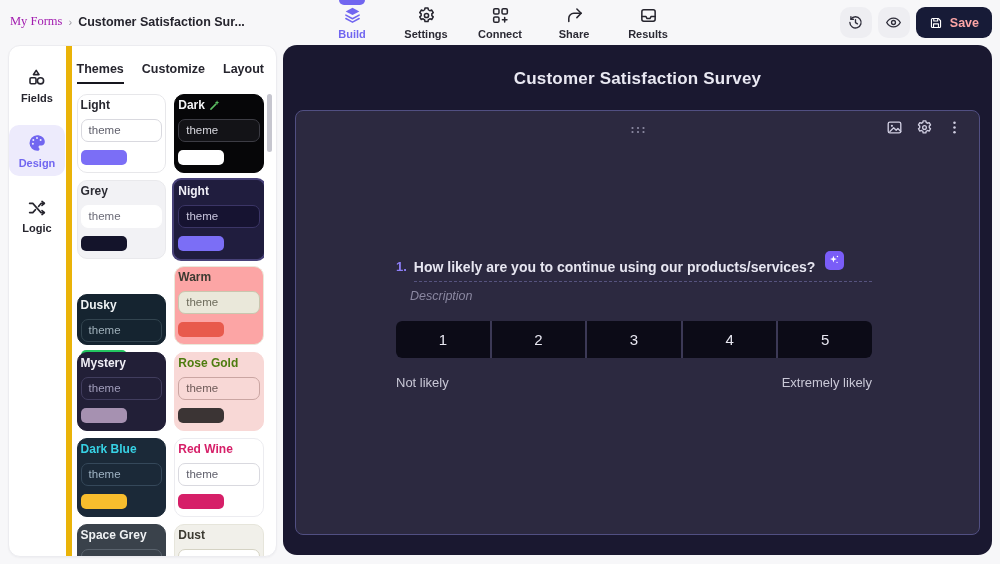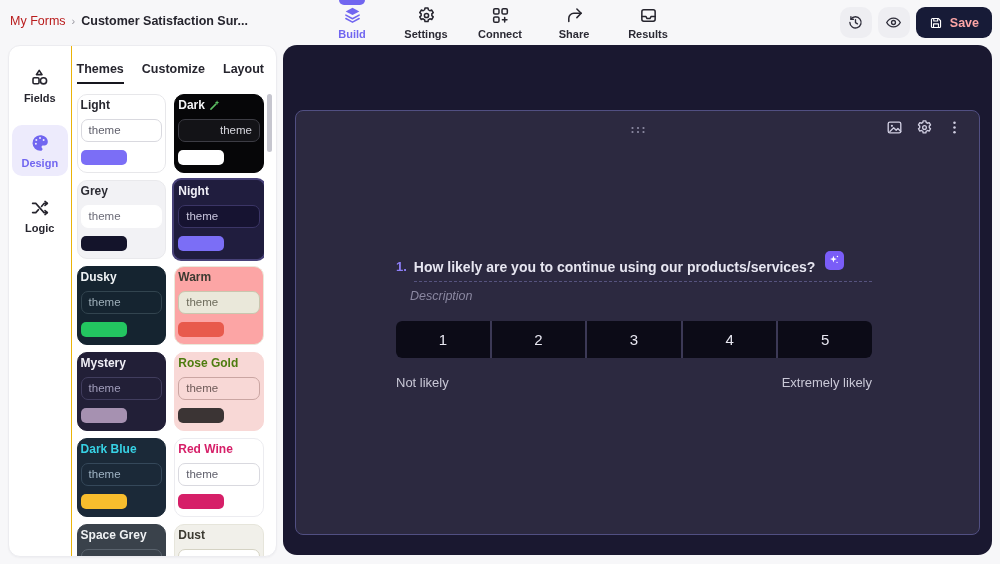--- a/index.html
+++ b/index.html
@@ -4,41 +4,41 @@
 <style>
   * { margin:0; padding:0; box-sizing:border-box; }
   html,body { width:1000px; height:564px; overflow:hidden; }
   body { font-family:"Liberation Sans", sans-serif; background:#f7f7f9; position:relative; }
   .ic { display:inline-flex; align-items:center; justify-content:center; }
   .ic svg { width:100%; height:100%; display:block; }
 
   
   .topbar { position:absolute; top:0; left:0; width:1000px; height:45px; }
   .crumbs { position:absolute; left:10px; top:14px; font-size:12.5px; display:flex; gap:6px; align-items:center; white-space:nowrap; }
-  .crumb-root { color:#b91c1c; cursor:pointer; }
+  .crumb-root { color:#a21caf; cursor:pointer;font-family:Liberation Serif, serif; }
   .crumb-sep { color:#9a99a2; font-size:11px; }
   .crumb-cur { color:#26252e; font-weight:700; }
   .topnav { position:absolute; left:50%; transform:translateX(-50%); top:6px; display:flex; gap:16px; }
   .nav-item { position:relative; width:58px; display:flex; flex-direction:column; align-items:center; gap:3px; cursor:pointer; color:#2b2a34; }
   .nav-item .nav-ic { width:19px; height:19px; color:#26252e; }
   .nav-item .nav-label { font-size:11px; font-weight:700; }
   .nav-item.active { color:#7166f0; }
   .nav-item.active .nav-ic { color:#7166f0; }
   .nav-item.active .nav-label { color:#7166f0; }
   .tab-indicator { display:none; }
   .nav-item.active .tab-indicator { display:block; position:absolute; top:-6px; left:50%; transform:translateX(-50%); width:26px; height:5px; background:#7166f0; border-radius:0 0 5px 5px; }
   .actions { position:absolute; right:8px; top:7px; display:flex; gap:6px; align-items:center; }
   .icon-btn { width:32px; height:31px; border:none; background:#eeeef2; border-radius:10px; display:flex; align-items:center; justify-content:center; cursor:pointer; color:#2e2d3a; }
   .icon-btn .ic { width:17px; height:17px; }
   .save-btn { height:31px; border:none; background:#171b37; color:#fca5a5; border-radius:9px; display:flex; align-items:center; gap:7px; padding:0 13px; font-size:12.5px; font-weight:700; cursor:pointer; font-family:inherit; }
   .save-btn .ic { width:14px; height:14px; color:#fff; }
 
   
   .panel { position:absolute; left:8px; top:45px; width:269px; height:512px; background:#fff; border:1px solid #ececf0; border-radius:12px; box-shadow:0 1px 2px rgba(20,20,40,.04); display:flex; overflow:hidden; }
-  .rail { width:71px; border-right:1px solid #eab308; padding-top:14px; display:flex; flex-direction:column; align-items:center; gap:14px; }
+  .rail { width:71px; border-right:6px solid #eab308; padding-top:14px; display:flex; flex-direction:column; gap:14px; }
   .rail-item { width:56px; padding:8px 0 7px; border-radius:10px; display:flex; flex-direction:column; align-items:center; gap:4px; cursor:pointer; color:#26252e; }
   .rail-item .rail-ic { width:20px; height:20px; color:#26252e; }
   .rail-item .rail-label { font-size:11px; font-weight:700; }
   .rail-item.active { background:#edebfc; color:#7166f0; }
   .rail-item.active .rail-ic { color:#7166f0; }
   .themes-pane { flex:1; padding:12px 12px 0 5px; display:flex; flex-direction:column; }
   .tabs { display:flex; gap:18px; justify-content:center; margin:4px 0 10px; }
   .tab { font-size:12.5px; font-weight:700; color:#26252e; padding-bottom:6px; cursor:pointer; border-bottom:2px solid transparent; }
   .tab.active { border-bottom-color:#17161e; }
   .theme-grid { flex:1; overflow:hidden; display:grid; grid-template-columns:1fr 1fr; gap:7px 8px; grid-auto-rows:79px; align-content:start; }
@@ -205,41 +205,41 @@
         <span class="tab active">Themes</span>
         <span class="tab">Customize</span>
         <span class="tab">Layout</span>
       </div>
     <div class="theme-grid" id="theme-grid">
         <div class="theme-card" style="background: rgb(255, 255, 255); border-color: rgb(231, 231, 234);">
     <div class="t-label" style="color: rgb(39, 39, 47);">Light</div>
     <div class="t-input" style="background: rgb(255, 255, 255); border-color: rgb(217, 217, 223); color: rgb(95, 95, 107);">theme</div>
     <div class="t-swatch" style="background: rgb(123, 110, 246);"></div>
   </div>
-        <div class="theme-card" style="background: rgb(6, 6, 8); border-color: rgb(6, 6, 8); text-align: right;">
+        <div class="theme-card" style="background: rgb(6, 6, 8); border-color: rgb(6, 6, 8);">
     <div class="t-label" style="color: rgb(244, 244, 246);">Dark<span class="ic t-badge">
               <svg viewBox="0 0 14 14">
                 <path d="M2.2 11.8 8 6" stroke="#5bbf63" stroke-width="1.8" stroke-linecap="round" fill="none"></path>
                 <path d="M9.4 1.6l.8 1.9 1.9.8-1.9.8-.8 1.9-.8-1.9-1.9-.8 1.9-.8z" fill="#5bbf63"></path>
               </svg>
             </span></div>
     <div class="t-input" style="background: rgb(19, 19, 23); border-color: rgb(60, 60, 68); color: rgb(215, 215, 222);">theme</div>
     <div class="t-swatch" style="background: rgb(255, 255, 255);"></div>
   </div>
         <div class="theme-card" style="background: rgb(242, 242, 245); border-color: rgb(233, 233, 236);">
     <div class="t-label" style="color: rgb(43, 43, 51);">Grey</div>
     <div class="t-input" style="background: rgb(255, 255, 255); border-color: rgb(255, 255, 255); color: rgb(107, 107, 119);">theme</div>
     <div class="t-swatch" style="background: rgb(20, 20, 43);"></div>
   </div>
         <div class="theme-card selected" style="background: rgb(32, 29, 62); border-color: rgb(32, 29, 62);">
     <div class="t-label" style="color: rgb(240, 239, 247);">Night</div>
     <div class="t-input" style="background: rgb(22, 19, 49); border-color: rgb(59, 53, 102); color: rgb(201, 198, 221);">theme</div>
     <div class="t-swatch" style="background: rgb(123, 110, 246);"></div>
   </div>
-        <div class="theme-card" style="background: rgb(21, 36, 48); border-color: rgb(21, 36, 48);">
+        <div class="theme-card" style="background: rgb(21, 36, 48); border-color: rgb(21, 36, 48); margin-top: 28px;">
     <div class="t-label" style="color: rgb(238, 242, 244);">Dusky</div>
     <div class="t-input" style="background: rgb(21, 36, 48); border-color: rgb(50, 68, 79); color: rgb(159, 176, 186);">theme</div>
     <div class="t-swatch" style="background: rgb(35, 197, 96);"></div>
   </div>
         <div class="theme-card" style="background: #fca5a5; border-color: rgb(234, 232, 218);">
     <div class="t-label" style="color: rgb(60, 58, 49);">Warm</div>
     <div class="t-input" style="background: rgb(234, 232, 218); border-color: rgb(201, 198, 174); color: rgb(110, 108, 92);">theme</div>
     <div class="t-swatch" style="background: rgb(232, 90, 76);"></div>
   </div>
         <div class="theme-card" style="background: rgb(34, 31, 55); border-color: rgb(34, 31, 55);">
@@ -271,20 +271,21 @@
     <div class="t-label" style="color: rgb(60, 58, 49);">Dust</div>
     <div class="t-input" style="background: rgb(255, 255, 255); border-color: rgb(213, 211, 196); color: rgb(110, 108, 92);">theme</div>
 
   </div>
       </div>
   </div>
   <div class="scrollbar-thumb"></div>
 </aside>
 
 <main class="preview">
+  <h1 class="preview-title">Customer Satisfaction Survey</h1>
   <section class="qcard">
     <div class="qcard-head">
       <span class="ic drag-handle">
           <svg viewBox="0 0 20 20">
             <g fill="currentColor">
               <circle cx="4.5" cy="8" r="1.1"></circle>
               <circle cx="10" cy="8" r="1.1"></circle>
               <circle cx="15.5" cy="8" r="1.1"></circle>
               <circle cx="4.5" cy="12" r="1.1"></circle>
               <circle cx="10" cy="12" r="1.1"></circle>

